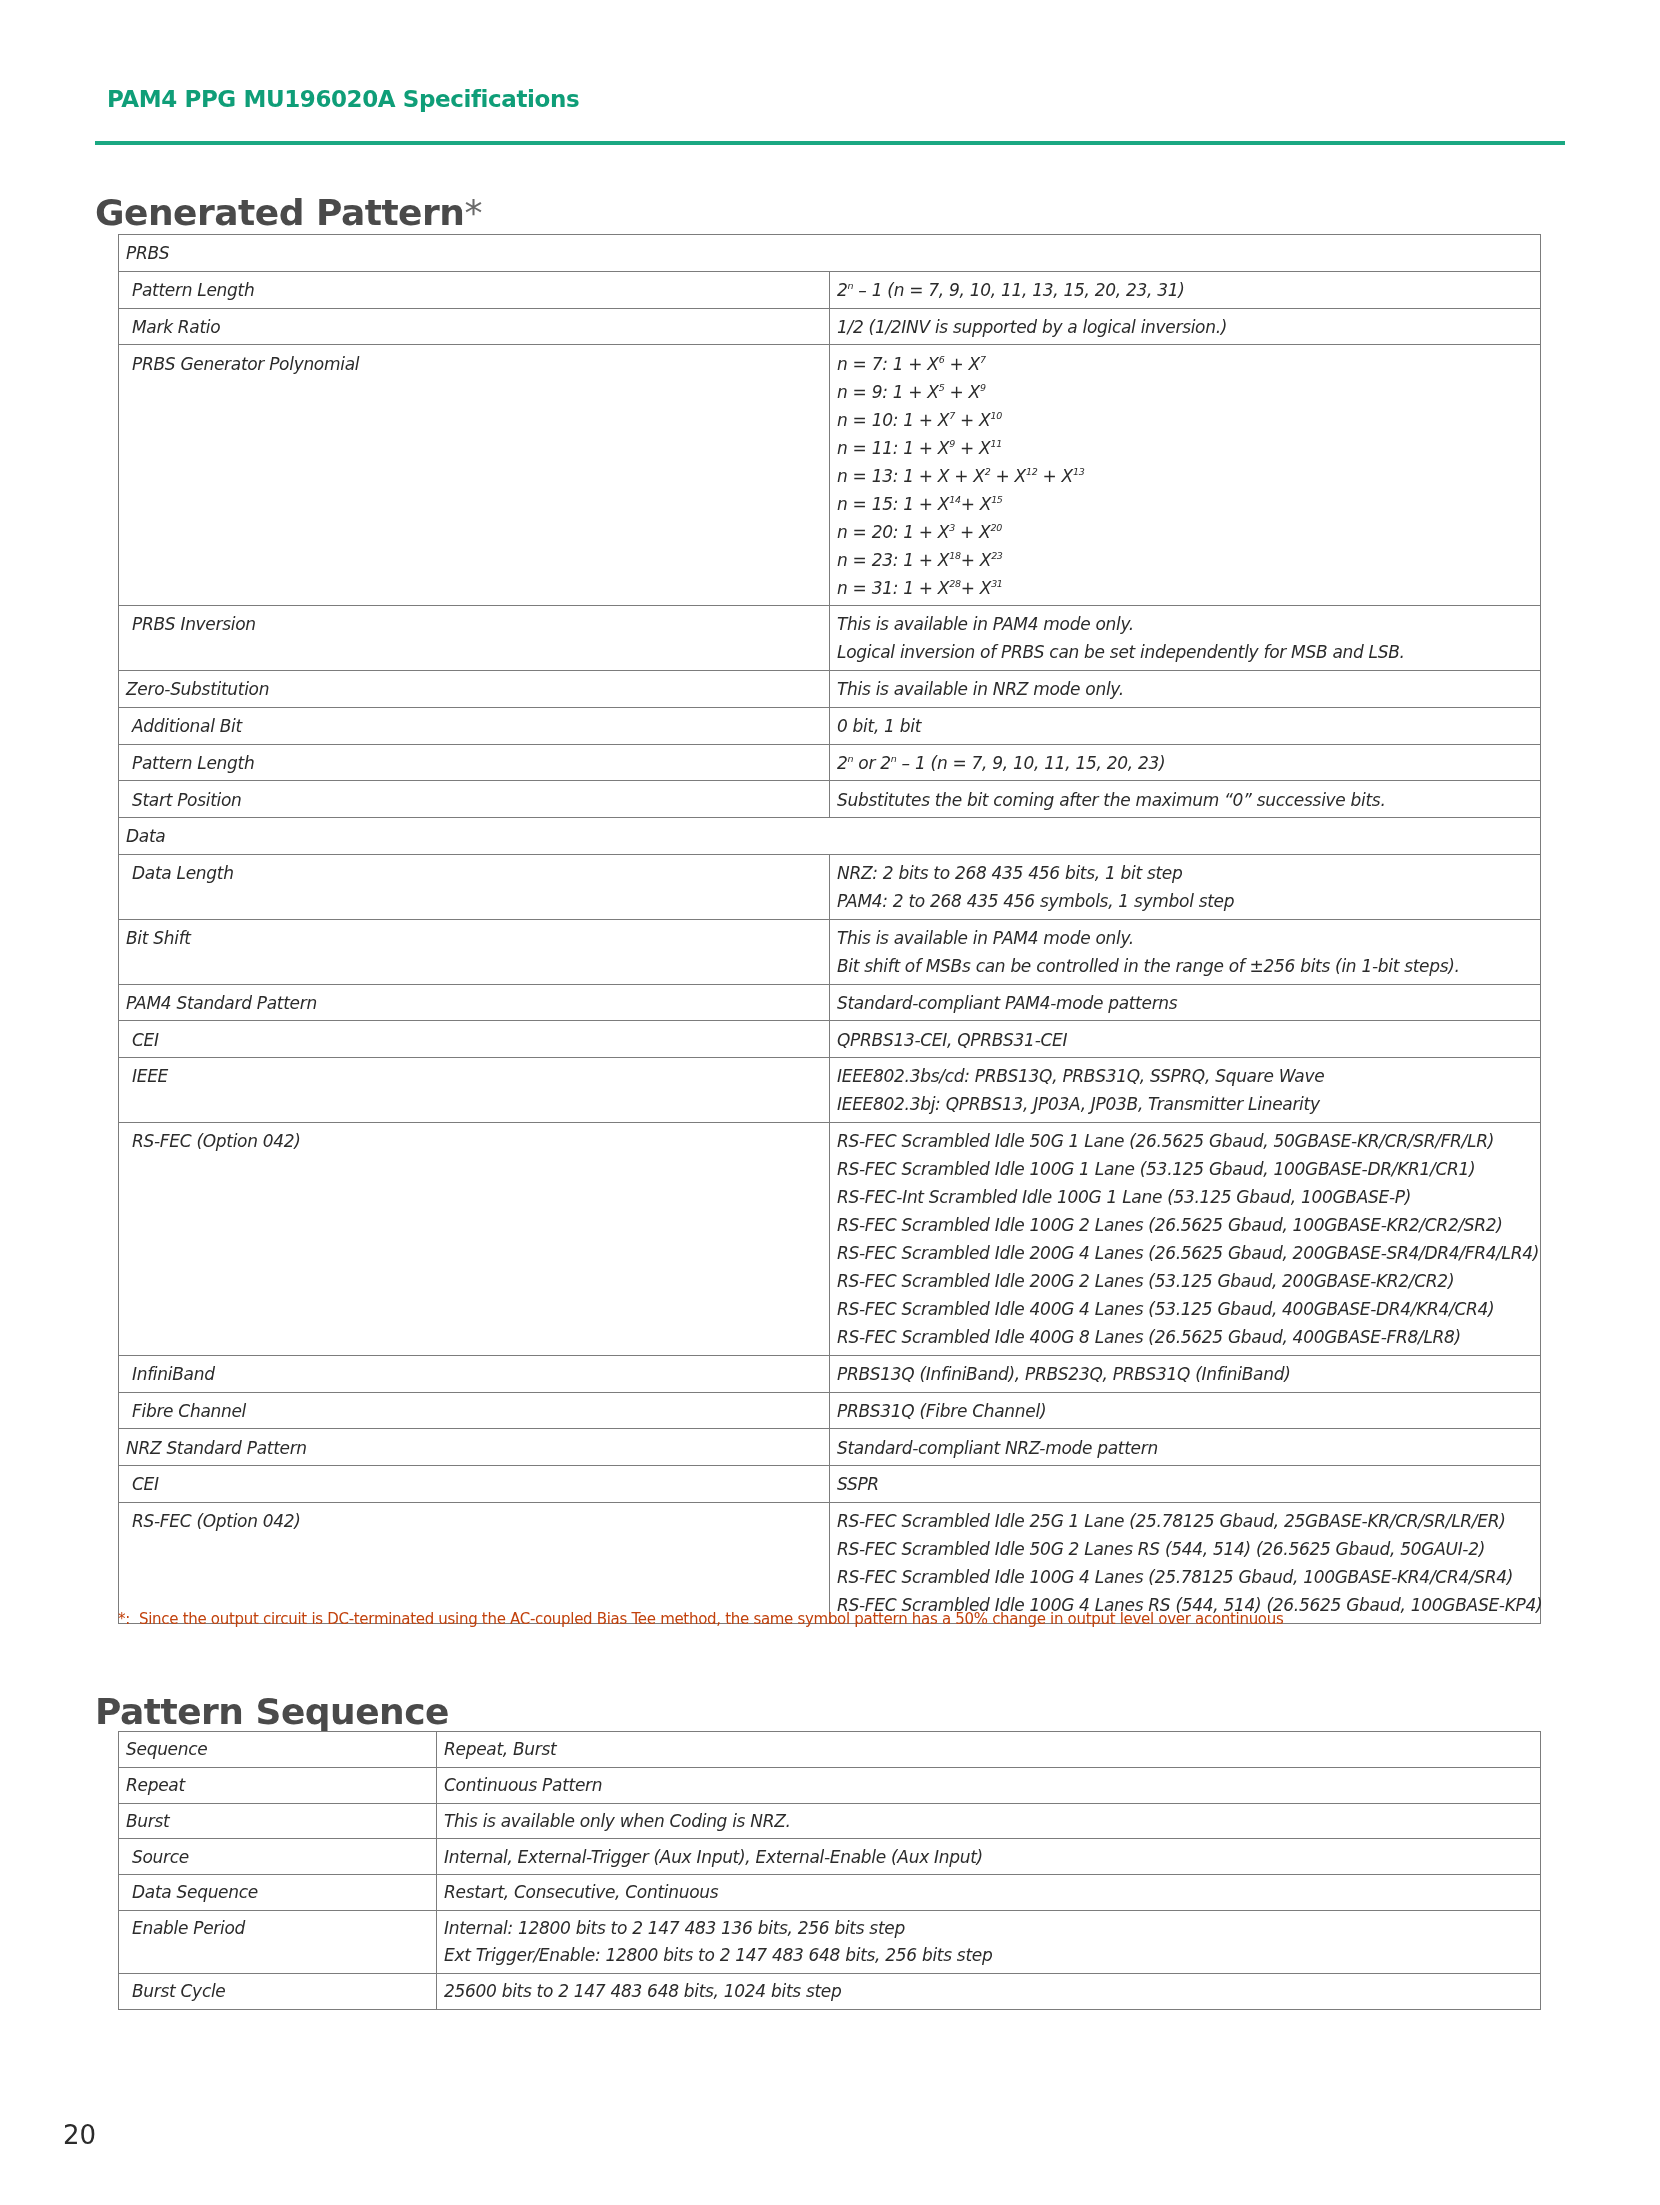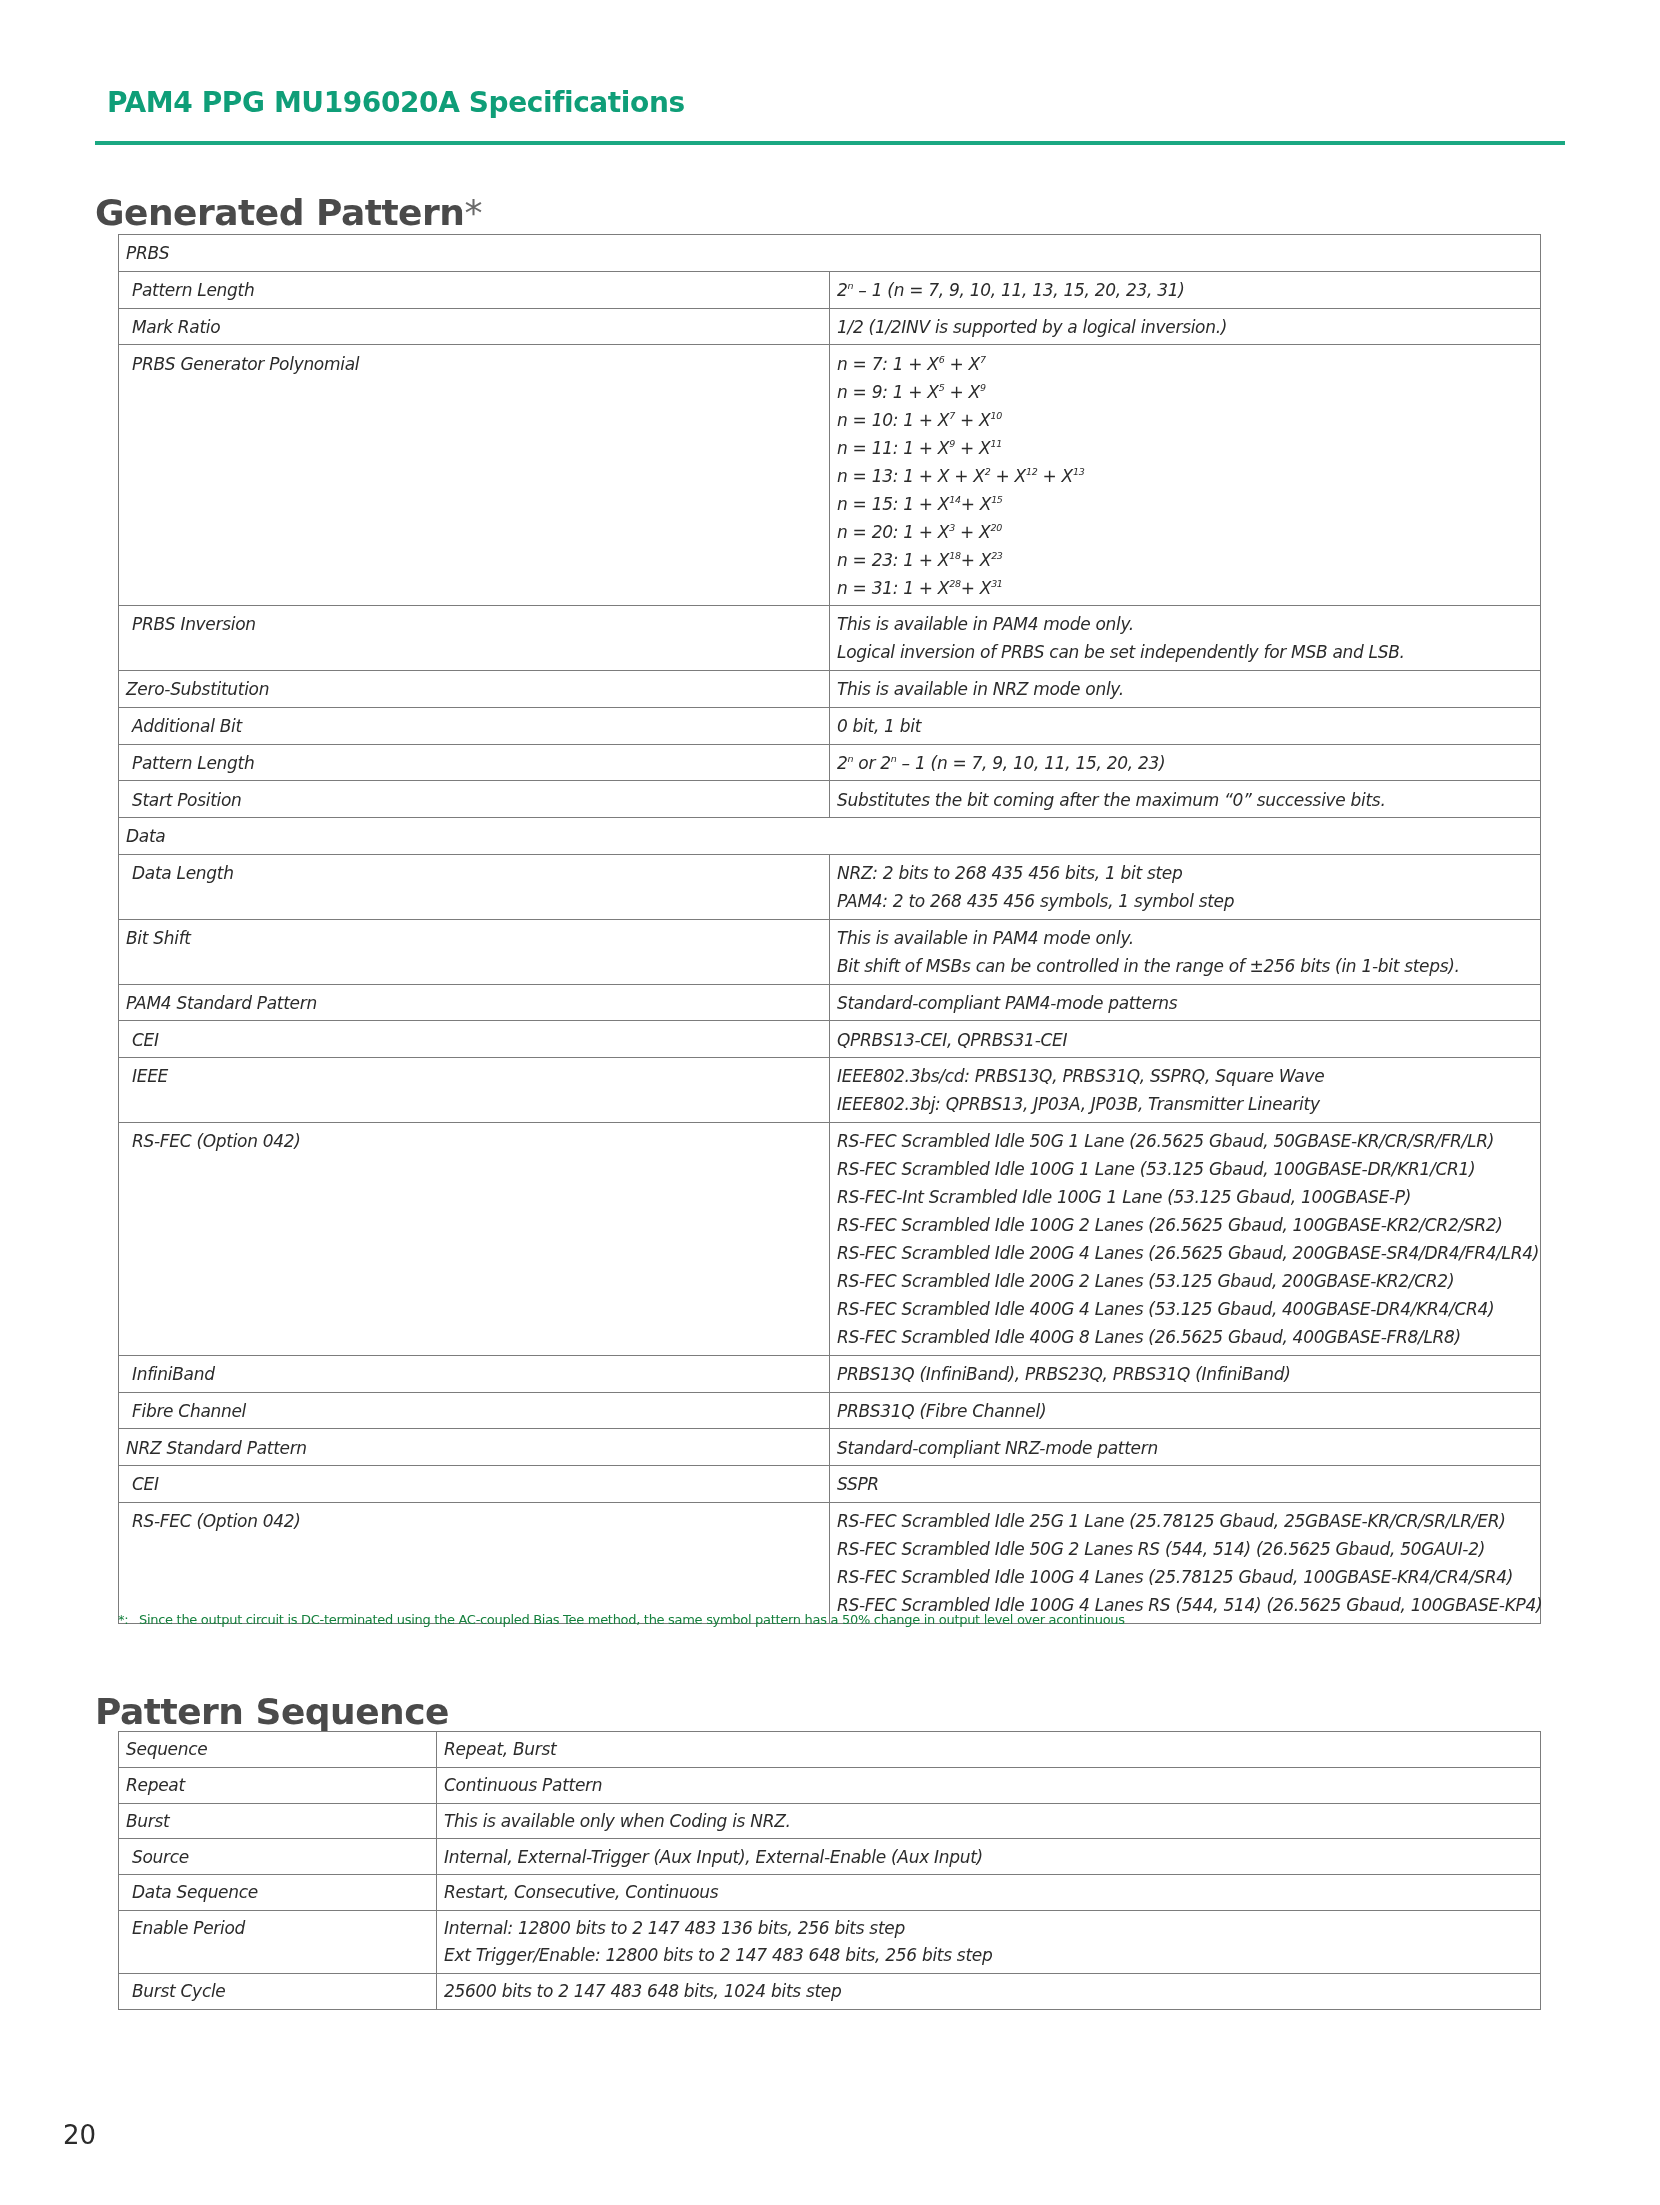--- a/index.html
+++ b/index.html
@@ -4,21 +4,21 @@
 <style>
   html, body { margin:0; padding:0; background:#ffffff; }
   body {
     width:1660px; height:2205px; position:relative; overflow:hidden;
     font-family:"DejaVu Sans", "Liberation Sans", sans-serif;
     color:#2b2b2b;
   }
   .page-title {
     position:absolute; left:107px; top:86px;
     font-family:"DejaVu Sans", sans-serif; font-weight:bold;
-    font-size:28px; letter-spacing:-0.4px; color:#0f9e78; margin:0;
+    font-size:23px; letter-spacing:-0.4px; color:#0f9e78; margin:0;
     white-space:nowrap;
   }
   .title-rule {
     position:absolute; left:95px; top:141px; width:1470px; height:3.5px;
     background:#1aa882;
   }
   .section-heading {
     position:absolute; left:95px;
     font-family:"DejaVu Sans", sans-serif; font-weight:bold;
     font-size:36px; letter-spacing:-0.5px; color:#4a4a4a; margin:0;
@@ -42,21 +42,21 @@
   }
   table.spec td.label { width:303px; }
   table.spec td.label.sub { padding-left:13px; }
   table.spec td.val .line { display:block; white-space:nowrap; }
   table.spec td.group { padding-left:7px; }
   #t-sequence td { line-height:27px; padding-top:4.3px; padding-bottom:3.5px; }
   sup { font-size:9.5px; line-height:0; vertical-align:7px; }
 
   .footnote {
     position:absolute; left:118px; top:1607px; width:1453px;
-    font-family:"DejaVu Sans", sans-serif; font-size:13px; color:#15803d;
+    font-family:"DejaVu Sans", sans-serif; font-size:15px; color:#c2410c;
     line-height:25px; letter-spacing:-0.3px;
   }
   .footnote .mark { display:inline-block; width:21px; }
   .footnote .cont { padding-left:21px; display:block; }
 
   .page-number {
     position:absolute; left:63px; top:2120px;
     font-family:"DejaVu Sans", sans-serif; font-size:26px; color:#2b2b2b;
   }
 </style>

